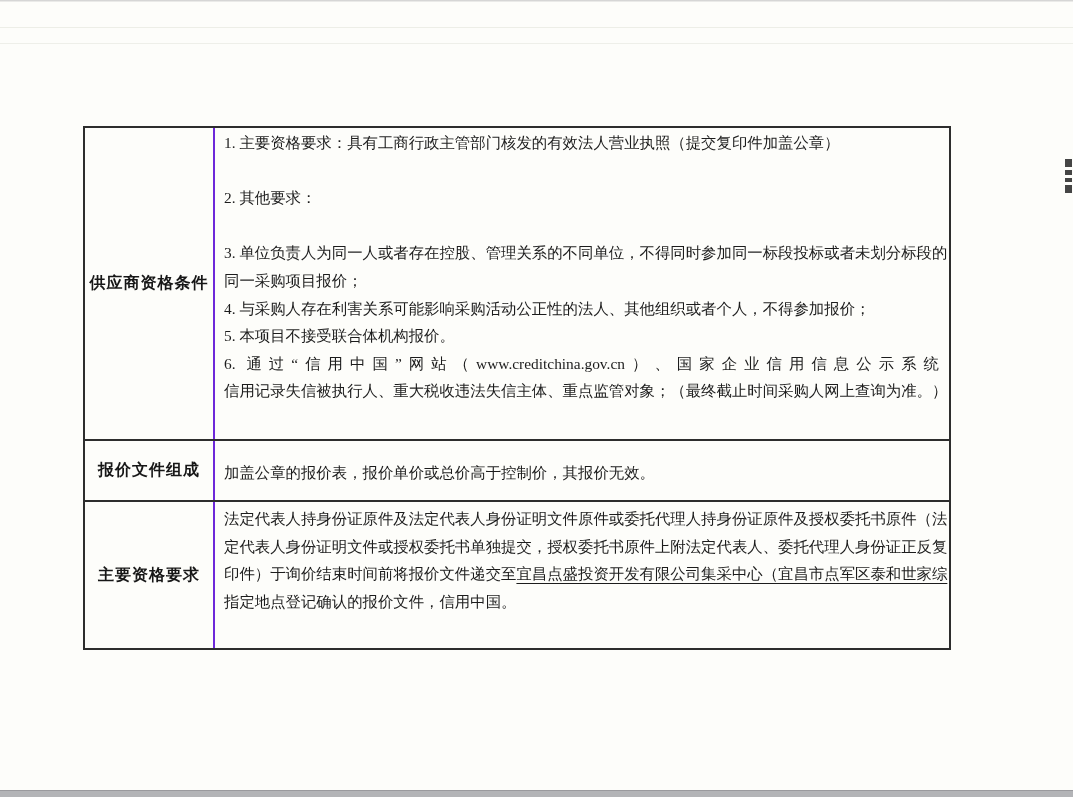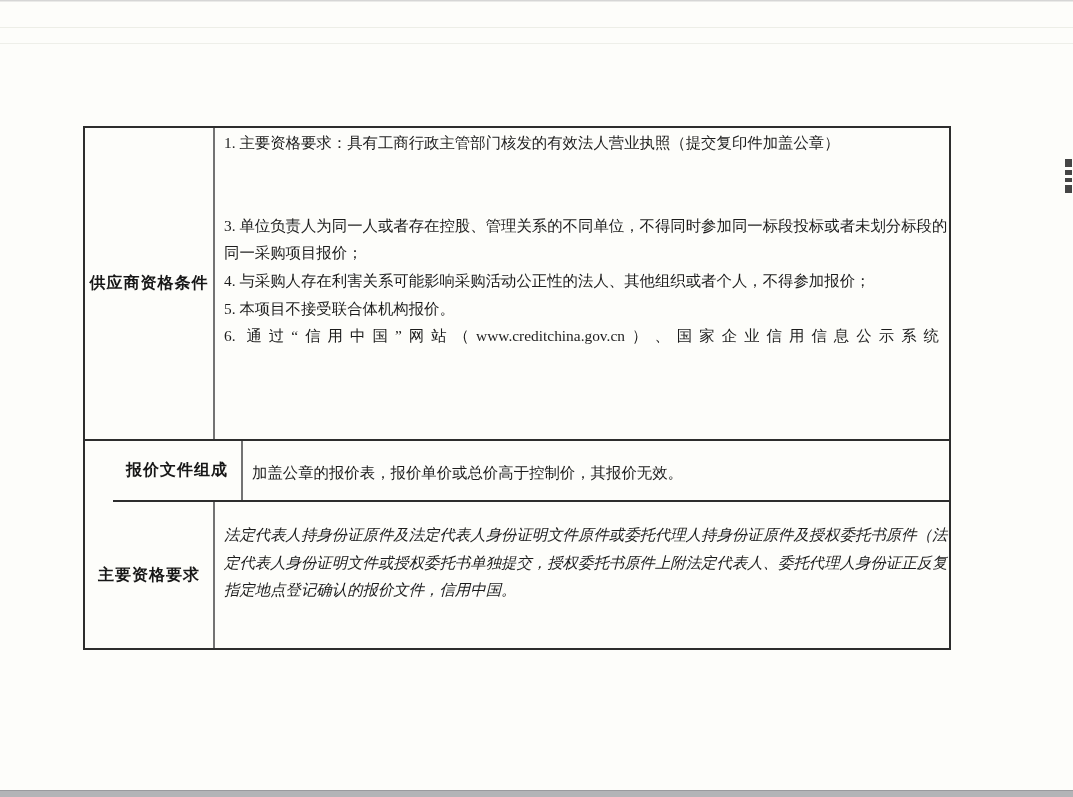--- a/index.html
+++ b/index.html
@@ -40,41 +40,41 @@
   .doc-table {
     position: absolute; left: 83px; top: 126px;
     width: 868px; height: 524px;
     border: 2px solid #2d2d2d;
     box-sizing: border-box;
     display: flex; flex-direction: column;
     background: transparent;
   }
   .trow { display: flex; border-bottom: 2px solid #2d2d2d; box-sizing: border-box; min-height: 0; }
   .trow:nth-child(1) { flex: 0 0 313px; }
-  .trow:nth-child(2) { flex: 0 0 61px; margin-left: 28px; }
+  .trow:nth-child(2) { flex: 0 0 61px; }
   .trow:last-child { flex: 1; border-bottom: none; }
 
   .hcell {
     flex: 0 0 130px;
-    border-right: 2px solid #737373;
+    border-right: 2px solid #6d28d9;
     box-sizing: border-box;
     display: flex; align-items: center; justify-content: center;
     font-weight: bold; font-size: 16px; color: #171717;
     letter-spacing: 1px;
   }
   .ccell {
     flex: 1;
     padding: 1px 10px 0 9px;
     font-size: 15.4px;
     line-height: 27.6px;
     color: #1c1c1c;
     overflow: hidden;
   }
   .trow:nth-child(2) .ccell { padding-top: 18px; }
-  .trow:nth-child(3) .ccell { padding-top: 19px; font-style: italic; }
+  .trow:nth-child(3) .ccell { padding-top: 3px; }
 
   .line { min-height: 27.6px; white-space: nowrap; }
   .line.justify { white-space: normal; text-align: justify; text-align-last: justify; }
   .useg {
     text-decoration: underline;
     text-underline-offset: 4px;
     text-decoration-thickness: 1px;
     text-decoration-color: #1c1c1c;
   }
 </style>
@@ -90,37 +90,40 @@
       <div class="dash"></div>
       <div class="dash"></div>
       <div class="dash"></div>
   </div>
   <div class="doc-table">
       <div class="trow">
         <div class="hcell">供应商资格条件</div>
         <div class="ccell">
           <div class="line"><span>1. 主要资格要求：具有工商行政主管部门核发的有效法人营业执照（提交复印件加盖公章）</span></div>
           <div class="line"><span></span></div>
+          <div class="line"><span>2. 其他要求：</span></div>
           <div class="line"><span></span></div>
           <div class="line"><span>3. 单位负责人为同一人或者存在控股、管理关系的不同单位，不得同时参加同一标段投标或者未划分标段的</span></div>
           <div class="line"><span>同一采购项目报价；</span></div>
           <div class="line"><span>4. 与采购人存在利害关系可能影响采购活动公正性的法人、其他组织或者个人，不得参加报价；</span></div>
           <div class="line"><span>5. 本项目不接受联合体机构报价。</span></div>
           <div class="line justify"><span>6. 通过“信用中国”网站（www.creditchina.gov.cn）、国家企业信用信息公示系统</span></div>
+          <div class="line"><span>信用记录失信被执行人、重大税收违法失信主体、重点监管对象；（最终截止时间采购人网上查询为准。）</span></div>
         </div>
       </div>
       <div class="trow">
         <div class="hcell">报价文件组成</div>
         <div class="ccell">
           <div class="line"><span>加盖公章的报价表，报价单价或总价高于控制价，其报价无效。</span></div>
         </div>
       </div>
       <div class="trow">
         <div class="hcell">主要资格要求</div>
         <div class="ccell">
           <div class="line"><span>法定代表人持身份证原件及法定代表人身份证明文件原件或委托代理人持身份证原件及授权委托书原件（法</span></div>
           <div class="line"><span>定代表人身份证明文件或授权委托书单独提交，授权委托书原件上附法定代表人、委托代理人身份证正反复</span></div>
+          <div class="line"><span>印件）于询价结束时间前将报价文件递交至</span><span class="useg">宜昌点盛投资开发有限公司集采中心（宜昌市点军区泰和世家综</span></div>
           <div class="line"><span>指定地点登记确认的报价文件，信用中国。</span></div>
         </div>
       </div>
     </div>
   <div class="edge-bottom"></div>
 </div>
 
 </body></html>

